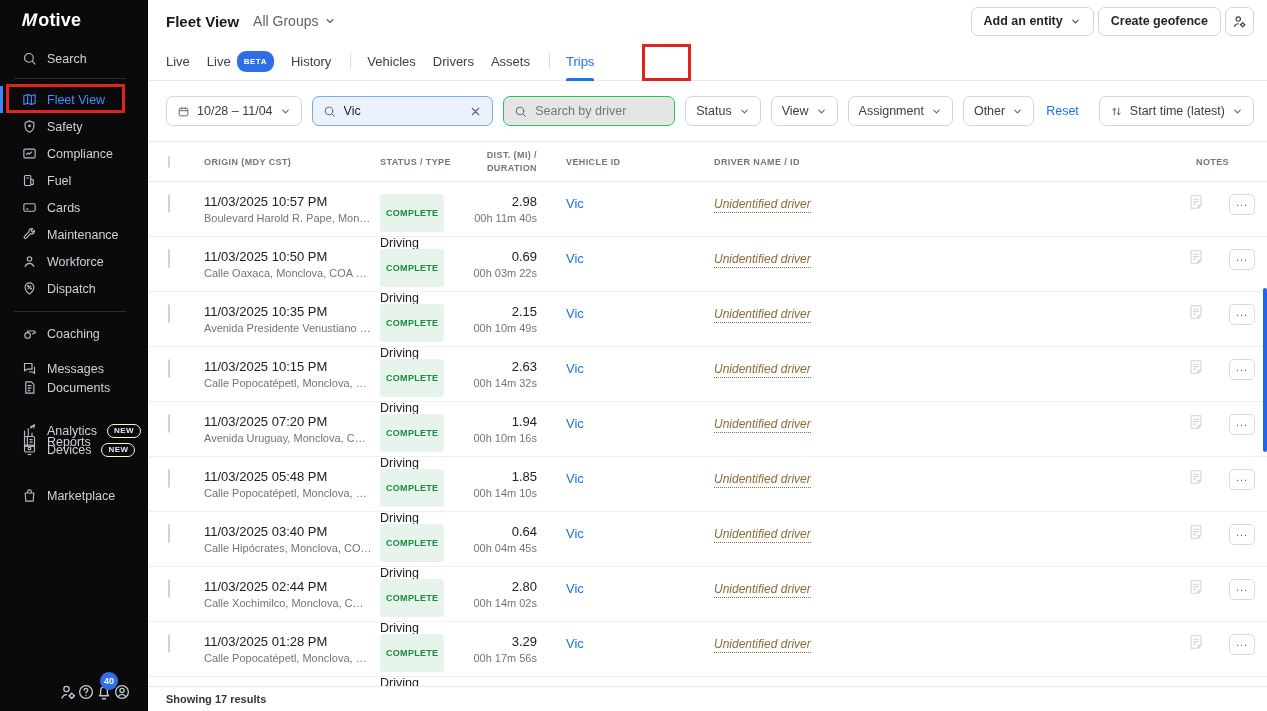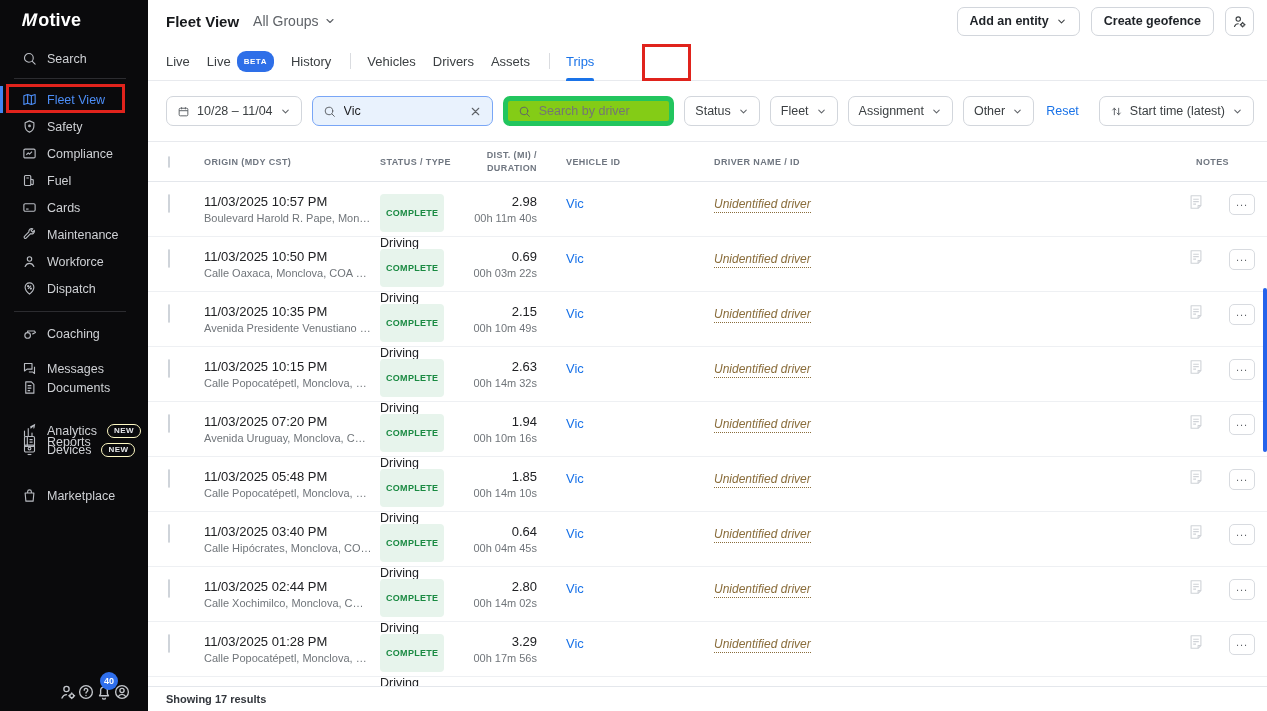--- a/index.html
+++ b/index.html
@@ -23,40 +23,40 @@
   .side-footer svg { width:18px; height:18px; }
   .notif-badge { position:absolute; top:-11px; left:5px; min-width:18px; height:18px; background:#2f6fed; color:#fff; font-size:9px; font-weight:bold; border-radius:9px; display:flex; align-items:center; justify-content:center; padding:0 4px; }
 
   
   .main { position:absolute; left:148px; top:0; width:1119px; height:711px; background:#fff; }
 
   .topbar { position:absolute; top:0; left:0; width:100%; height:42px; display:flex; align-items:center; padding:0 13px 0 18px; }
   .page-title { font-size:15px; font-weight:bold; color:#17191c; }
   .group-selector { display:flex; align-items:center; gap:6px; margin-left:14px; font-size:14px; color:#5f6368; cursor:pointer; }
   .group-selector svg { width:12px; height:12px; color:#5f6368; }
-  .topbar-right { margin-left:auto; display:flex; align-items:center; gap:11px; }
+  .topbar-right { margin-left:auto; display:flex; align-items:center; gap:4px; }
   .btn { display:flex; align-items:center; gap:7px; height:29px; border:1px solid #d2d6dc; border-radius:7px; background:#fff; padding:0 12px; font-size:12.5px; font-weight:bold; color:#1f2328; cursor:pointer; font-family:inherit; }
   .btn svg { width:11px; height:11px; color:#3c4043; }
   .btn.icon-only { width:29px; padding:0; justify-content:center; }
   .btn.icon-only svg { width:15px; height:15px; }
 
   
   .tabsbar { position:absolute; top:42px; left:0; width:100%; height:39px; border-bottom:1px solid #e8eaee; display:flex; align-items:center; padding-left:18px; }
   .tab { position:relative; display:flex; align-items:center; gap:6px; height:100%; font-size:13px; color:#3c4043; cursor:pointer; margin-right:17px; }
   .tab.active { color:#1a73e8; }
   .tab.active::after { content:""; position:absolute; bottom:-1px; left:0; right:0; height:3px; background:#1a73e8; border-radius:2px 2px 0 0; }
   .beta-pill { background:#2e6fe8; color:#fff; font-size:8px; font-weight:bold; letter-spacing:.5px; border-radius:9px; padding:6px 7px; }
   .tab-sep { width:1px; height:16px; background:#dadce0; margin:0 16px 0 2px; }
 
   
   .filterbar { position:absolute; top:81px; left:0; width:100%; height:60px; display:flex; align-items:center; padding:0 13px 0 18px; gap:10px; }
   .control { display:flex; align-items:center; gap:7px; height:30px; border:1px solid #d2d6dc; border-radius:7px; background:#fff; padding:0 10px; font-size:12.5px; color:#3c4043; cursor:pointer; white-space:nowrap; }
   .control svg { width:13px; height:13px; color:#5f6368; flex:0 0 auto; }
   .control .chev { width:11px; height:11px; }
-  .search-box { display:flex; align-items:center; gap:8px; height:30px; border:5px solid #22c55e; border-radius:7px; background:#84cc16; padding:0 10px; }
+  .search-box { display:flex; align-items:center; gap:8px; height:30px; border:1px solid #22c55e; border-radius:7px; background:#e5e5e5; padding:0 10px; }
   .search-box input { border:none; outline:none; background:transparent; font-size:12.5px; color:#202124; font-family:inherit; width:100%; }
   .search-box svg { width:13px; height:13px; color:#5f6368; flex:0 0 auto; }
   .search-box.active-filter { background:#e9f2fd; border:1.5px solid #79a6f6; }
   .vehicle-search { width:186px; }
   .driver-search { width:176px; }
   .clear-x { cursor:pointer; }
   .reset-link { font-size:12.5px; color:#1a73e8; cursor:pointer; margin-left:2px; }
   .filter-spacer { flex:1; }
   .sort-btn { font-size:12.5px; }
 
@@ -349,21 +349,21 @@
         <input type="text" placeholder="Search by driver" style="">
       </span>
 
       <span class="control">
         <span>Status</span>
         <svg class="chev" viewBox="0 0 24 24" fill="none" stroke="currentColor" stroke-width="2.2" stroke-linecap="round" stroke-linejoin="round">
             <path d="M6 9l6 6 6-6"></path>
           </svg>
       </span>
       <span class="control">
-        <span>Fleet</span>
+        <span>View</span>
         <svg class="chev" viewBox="0 0 24 24" fill="none" stroke="currentColor" stroke-width="2.2" stroke-linecap="round" stroke-linejoin="round">
             <path d="M6 9l6 6 6-6"></path>
           </svg>
       </span>
       <span class="control">
         <span>Assignment</span>
         <svg class="chev" viewBox="0 0 24 24" fill="none" stroke="currentColor" stroke-width="2.2" stroke-linecap="round" stroke-linejoin="round">
             <path d="M6 9l6 6 6-6"></path>
           </svg>
       </span>

